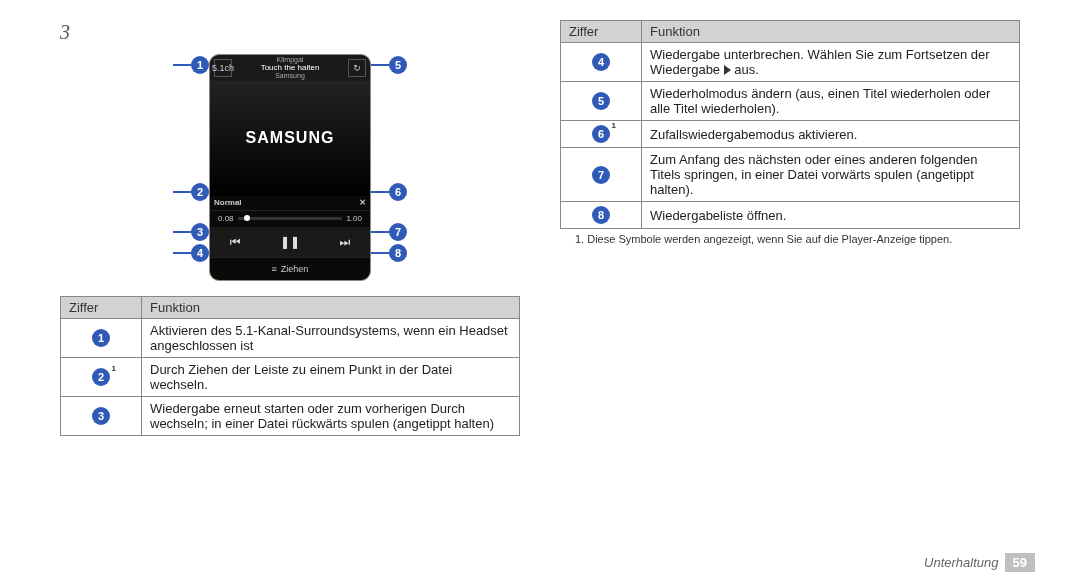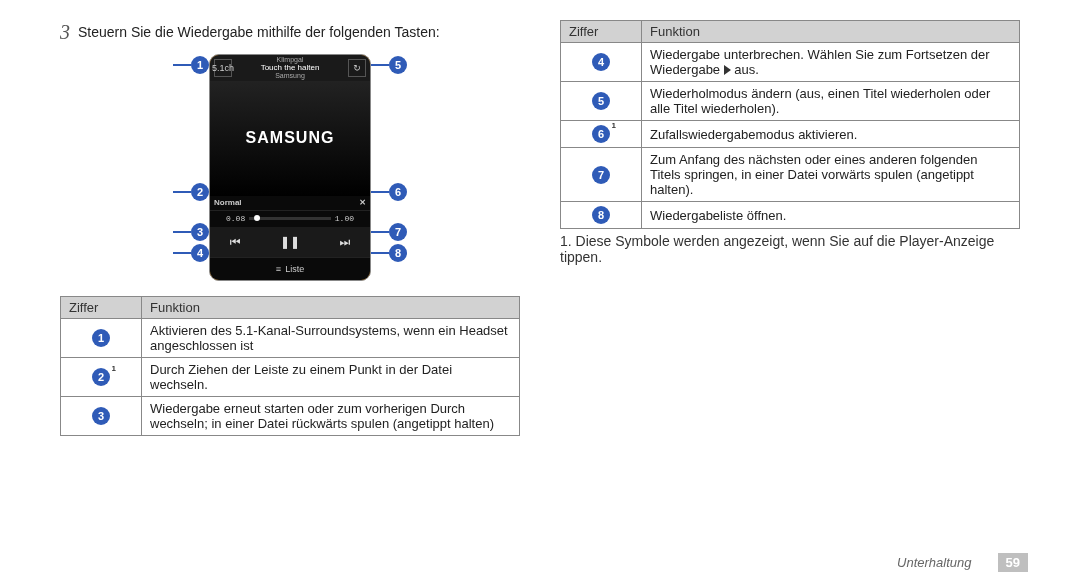--- a/index.html
+++ b/index.html
@@ -100,23 +100,22 @@
     color: #fff;
     font-weight: bold;
     font-size: 16px;
     letter-spacing: 1px;
   }
   .phone-mode {
     height: 14px; background:#0a0a0a; display:flex; justify-content:space-between;
     padding:0 4px; align-items:center; font-size:8px;font-weight:bold;
   }
   .phone-progress {
-    height: 16px; background:#0a0a0a; display:flex; align-items:center; padding:0 16px; gap:4px; font-size:8px;
+    height: 16px; background:#0a0a0a; display:flex; align-items:center; padding:0 8px; gap:4px; font-size:8px;
     border-top:1px solid #222;
-    font-family:Liberation Mono, monospace;
   }
   .bar {
     flex:1; height:3px; background:#333; position:relative;
   }
   .bar::after { content:""; position:absolute; left:6%; top:-2px; width:6px; height:6px; border-radius:50%; background:#fff; }
   .phone-ctrl {
     height: 30px; background:#1a1a1a; display:flex; justify-content:space-around; align-items:center; color:#ddd; font-size:12px;
   }
   .liste-row {
     height:22px; background:#0a0a0a; display:flex; justify-content:center; align-items:center; gap:4px;
@@ -162,53 +161,52 @@
     font-size:11px; font-weight:bold; position:relative;
   }
   .sup1 { position:absolute; right:-6px; top:-4px; font-size:8px; color:#333; background:none; }
   .play-glyph {
     display:inline-block; width:0; height:0;
     border-left:7px solid #333; border-top:5px solid transparent; border-bottom:5px solid transparent;
     vertical-align: -1px;
   }
 
   .footnote {
-    font-size: 14px;
+    font-size: 11px;
     color: #333;
-    margin: 4px 0 0 0;
+    margin: 4px 0 0 15px;
   }
 
   .footer {
     position: absolute;
     bottom: 14px;
-    right: 52px;
+    right: 45px;
     font-size: 13px;
     font-style: italic;
     color: #666;
     display: flex;
     align-items: center;
-    gap: 26px;
+    gap: 6px;
   }
   .footer .pg {
     font-style: normal;
     background: #bfbfbf;
     color: #fff;
     padding: 2px 8px;
     font-weight: bold;
   }
 </style>
 </head>
 <body>
 
 <div class="page">
 
   <div class="col">
     <div class="step-line">
       <span class="step-num">3</span>
-      <span class="step-text">Steuern Sie die Wiedergabe mithilfe der folgenden Tasten:</span>
     </div>
 
     <div class="device-wrap">
       <div class="device-annot">
 
         <div class="annot-stack left">
           <div style="height:4px"></div>
           <div class="seg">
               <span class="num-badge">1</span>
               <span class="hl"></span>
@@ -246,21 +244,21 @@
             <div class="bar"></div>
             <span>1.00</span>
           </div>
           <div class="phone-ctrl">
             <span>⏮</span>
             <span>❚❚</span>
             <span>⏭</span>
           </div>
           <div class="liste-row">
             <span>≡</span>
-            <span>Liste</span>
+            <span>Ziehen</span>
           </div>
         </div>
 
         <div class="annot-stack right">
           <div style="height:4px"></div>
           <div class="seg">
               <span class="hl"></span>
               <span class="num-badge">5</span>
             </div>
           <div style="flex:1"></div>

